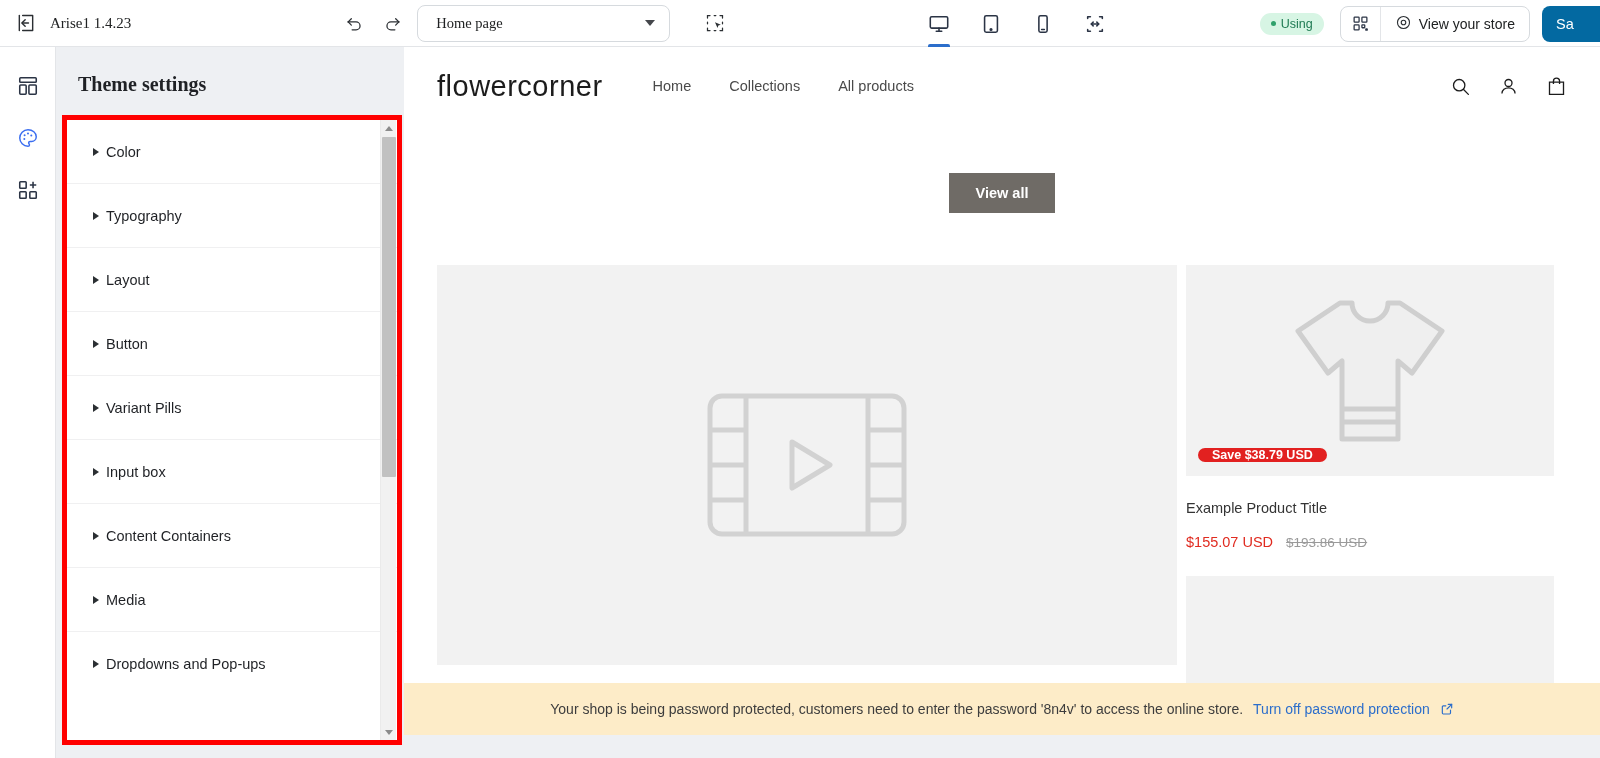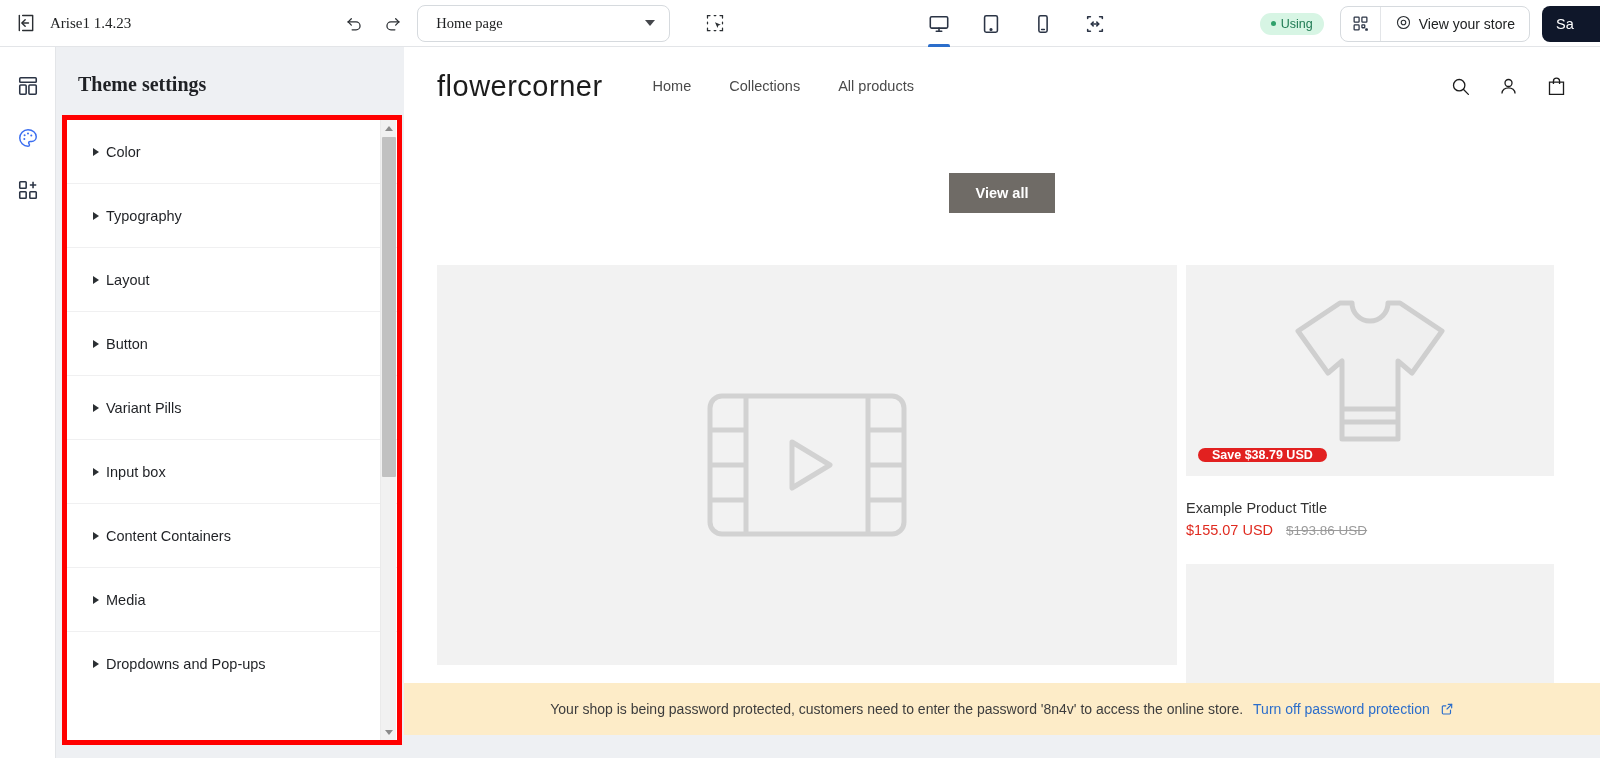--- a/index.html
+++ b/index.html
@@ -69,21 +69,21 @@
   .btn-group { display: flex; height: 36px; border: 1px solid #d6dade; border-radius: 8px; overflow: hidden; background: #fff; }
   .qr-cell {
     width: 40px; display: flex; align-items: center; justify-content: center;
     border-right: 1px solid #e3e5e8; cursor: pointer;
   }
   .view-store {
     display: flex; align-items: center; gap: 7px; padding: 0 14px; cursor: pointer;
     font-size: 14px; color: #202223; white-space: nowrap;
   }
   .save-btn {
-    margin-left: 12px; height: 36px; width: 58px; background: #0f172a; color: #fff;
+    margin-left: 12px; height: 36px; width: 58px; background: #0369a1; color: #fff;
     border-radius: 8px 0 0 8px; display: flex; align-items: center; padding-left: 14px;
     font-size: 14.5px; cursor: pointer; overflow: hidden; white-space: nowrap;
   }
 
   
   .rail {
     position: absolute; top: 47px; left: 0; width: 56px; height: 711px;
     background: #fff; border-right: 1px solid #e3e5e8;
     display: flex; flex-direction: column; align-items: center; padding-top: 24px; gap: 22px;
   }
@@ -172,21 +172,21 @@
   .prod-img {
     position: relative; width: 368px; height: 211px; background: #f2f2f2;
     display: flex; align-items: center; justify-content: center;
   }
   .save-badge {
     position: absolute; left: 12px; bottom: 14px; background: #e22120; color: #fff;
     font-size: 12.5px; font-weight: bold; padding: 0 14px; border-radius: 13px;
     white-space: nowrap;
   }
   .prod-title { font-size: 14.5px; color: #343434; margin-top: 24px; }
-  .prod-prices { margin-top: 6px; display: flex; gap: 13px; align-items: baseline; text-align: right; }
+  .prod-prices { margin-top: 18px; display: flex; gap: 13px; align-items: baseline; text-align: right; }
   .price-now { font-size: 14.5px; color: #e02b20; }
   .price-old { font-size: 13.5px; color: #9a9a9a; text-decoration: line-through; }
   .prod-img2 { width: 368px; height: 120px; background: #f2f2f2; margin-top: 26px; }
 
   .pw-banner {
     position: absolute; left: 0; bottom: 23px; width: 1196px; height: 52px;
     background: #fdecc8; display: flex; align-items: center; justify-content: center; gap: 10px;
   }
   .pw-text { font-size: 14px; color: #3d3d3d; }
   .pw-link { font-size: 14px; color: #2c6ecb; cursor: pointer; }

